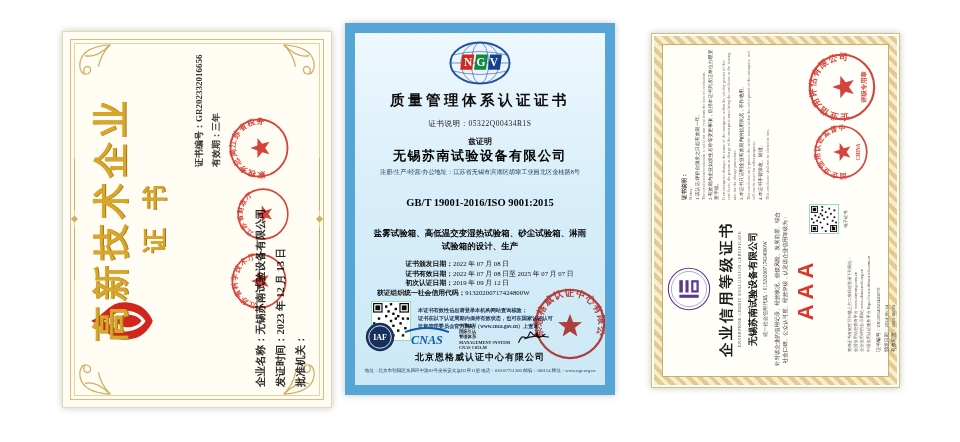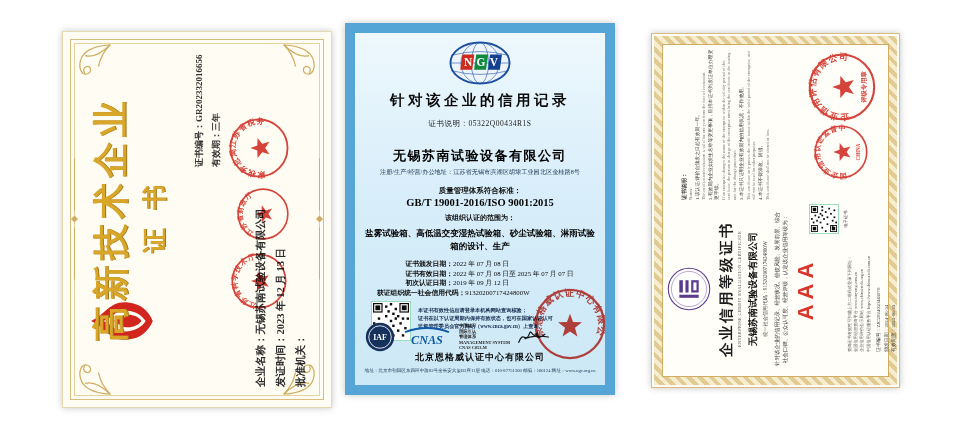--- a/index.html
+++ b/index.html
@@ -61,21 +61,21 @@
         color:rgba(27,79,160,.08);}
   .m-logo{position:absolute;top:8px;left:50%;transform:translateX(-50%);width:62px;height:44px;}
   .m-title{top:58px;font-size:14.5px;font-weight:bold;letter-spacing:3.5px;color:#0c0c0c;}
   .m-certno{top:86px;font-size:7.5px;color:#1a1a1a;letter-spacing:.5px;}
   .m-certify{top:103px;font-size:8px;font-weight:bold;color:#111;}
   .m-company{top:114px;font-size:13px;font-weight:bold;letter-spacing:1.5px;color:#000;}
   .m-address{top:135px;font-size:6.2px;color:#15304d;}
   .m-stdlabel{top:153px;font-size:7.5px;font-weight:bold;color:#111;}
   .m-std{top:164px;font-size:10.5px;font-weight:bold;color:#000;}
   .m-scopelabel{top:180px;font-size:7px;font-weight:bold;color:#111;}
-  .m-scope{top:194px;font-size:8.5px;font-weight:bold;line-height:13px;padding:0 8px;color:#000;}
+  .m-scope{top:194px;font-size:8.5px;font-weight:bold;line-height:13px;padding:0 16px;color:#000;}
   .m-dates{position:absolute;top:226px;left:22px;right:10px;text-align:left;font-size:6.8px;
            line-height:9.6px;color:#0c0c0c;}
   .m-dates .lbl{display:inline-block;min-width:76px;text-align:right;font-weight:bold;}
   .m-qrrow{position:absolute;top:268px;left:16px;display:flex;gap:7px;text-align:left;}
   .qr{width:36px;height:36px;fill:#0d0d0d;background:#fff;padding:1px;border:1px solid #9db;}
   .m-qrnotes{font-size:5.2px;line-height:8px;font-weight:bold;color:#10284a;padding-top:5px;}
   .m-logos{position:absolute;bottom:33px;left:10px;display:flex;align-items:center;gap:6px;text-align:left;}
   .iaf{width:30px;height:30px;}
   .cnas{width:52px;height:22px;}
   .m-accred{font-size:4.3px;line-height:5.6px;color:#222;font-weight:bold;}
@@ -253,27 +253,26 @@
         <g transform="skewX(-8)">
           <rect x="32" y="28" width="25" height="32" fill="#cf2a1e"></rect>
           <rect x="61" y="28" width="25" height="32" fill="#0f8a3f"></rect>
           <rect x="90" y="28" width="25" height="32" fill="#14418f"></rect>
         </g>
         <text x="40" y="53" text-anchor="middle" font-size="24" font-weight="bold" fill="#ffffff">N</text>
         <text x="67" y="53" text-anchor="middle" font-size="24" font-weight="bold" fill="#ffffff">G</text>
         <text x="94" y="53" text-anchor="middle" font-size="24" font-weight="bold" fill="#ffffff">V</text>
       </svg>
 
-      <div class="ctr m-title">针对该企业的信用记录</div>
+      <div class="ctr m-title">质量管理体系认证证书</div>
       <div class="ctr m-certno">证书说明：05322Q00434R1S</div>
+      <div class="ctr m-certify">兹证明</div>
       <div class="ctr m-company">无锡苏南试验设备有限公司</div>
       <div class="ctr m-address">注册/生产/经营/办公地址：江苏省无锡市滨湖区胡埭工业园北区金桂路8号</div>
-      <div class="ctr m-stdlabel">质量管理体系符合标准：</div>
       <div class="ctr m-std">GB/T 19001-2016/ISO 9001:2015</div>
-      <div class="ctr m-scopelabel">该组织认证的范围为：</div>
       <div class="ctr m-scope">盐雾试验箱、高低温交变湿热试验箱、砂尘试验箱、淋雨试验箱的设计、生产</div>
 
       <div class="m-dates">
         <div><span class="lbl">证书颁发日期：</span><span>2022 年 07 月 08 日</span></div>
         <div><span class="lbl">证书有效日期：</span><span>2022 年 07 月 08 日至 2025 年 07 月 07 日</span></div>
         <div><span class="lbl">初次认证日期：</span><span>2019 年 09 月 12 日</span></div>
         <div><span class="lbl">获证组织统一社会信用代码：</span><span>91320200717424800W</span></div>
       </div>
 
       <div class="m-qrrow">

